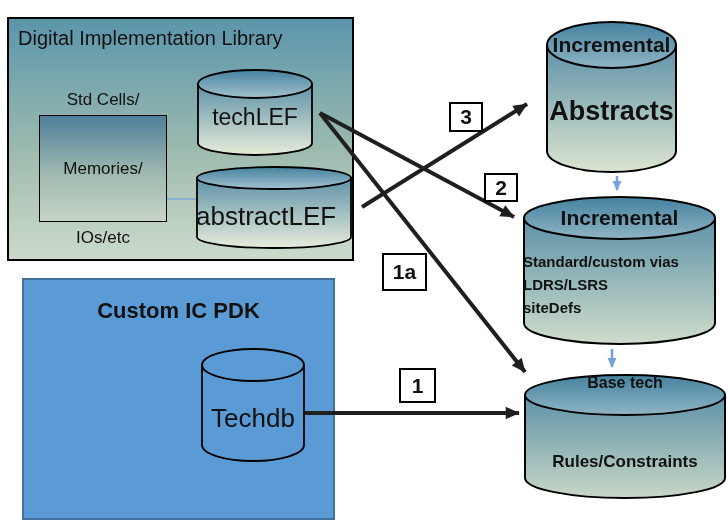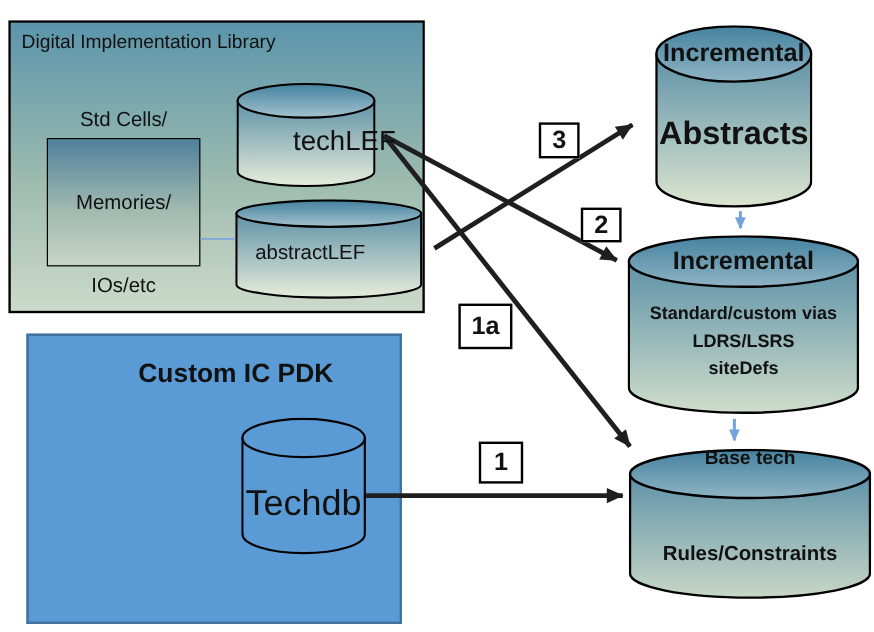--- a/index.html
+++ b/index.html
@@ -26,29 +26,29 @@
     background:#5B9BD5;border:2px solid #41719C;box-sizing:border-box;z-index:1;
   }
   .dev-box{
     left:42px;top:347px;width:128px;height:109px;
     background:#5B9BD5;border:1.5px solid #000;box-sizing:border-box;z-index:1;
     display:flex;flex-direction:column;align-items:center;justify-content:center;
     font-size:17px;line-height:24px;text-align:center;
   }
   .cyl{z-index:1;}
   .txt{z-index:3;text-align:center;white-space:nowrap;}
-  .dil-title{left:18px;top:27px;font-size:16px;text-align:left;z-index:3;white-space:nowrap;}
-  .pdk-title{left:22px;top:298px;width:313px;font-size:22px;font-weight:bold;padding-left:18px;}
-  .techlef-label{left:197px;top:104px;width:116px;font-size:23px;padding-left:32px;}
-  .abstractlef-label{left:196px;top:201px;width:125px;font-size:17px;}
-  .techdb-label{left:201px;top:403px;width:104px;font-size:30px;}
+  .dil-title{left:18px;top:27px;font-size:20px;text-align:left;z-index:3;white-space:nowrap;}
+  .pdk-title{left:22px;top:298px;width:313px;font-size:22px;font-weight:bold;}
+  .techlef-label{left:197px;top:104px;width:116px;font-size:23px;}
+  .abstractlef-label{left:196px;top:201px;width:125px;font-size:26px;text-align:right;}
+  .techdb-label{left:201px;top:403px;width:104px;font-size:26px;}
   .abstracts-header{left:546px;top:33px;width:131px;font-size:21px;font-weight:bold;}
   .abstracts-body{left:546px;top:96px;width:131px;font-size:27px;font-weight:bold;}
   .vias-header{left:523px;top:206px;width:193px;font-size:21px;font-weight:bold;}
-  .vias-lines{left:523px;top:250px;width:193px;font-size:15px;font-weight:bold;line-height:23px;z-index:3;text-align:center;}
+  .vias-lines{left:523px;top:250px;width:193px;font-size:15px;font-weight:bold;line-height:23px;z-index:3;}
   .basetech-header{left:524px;top:374px;width:202px;font-size:16px;font-weight:bold;}
   .basetech-body{left:524px;top:452px;width:202px;font-size:17px;font-weight:bold;}
   .overlay{left:0;top:0;z-index:2;pointer-events:none;}
   .numbox{
     background:#fff;border:2px solid #000;box-sizing:border-box;z-index:4;
     display:flex;align-items:center;justify-content:center;
     font-weight:bold;font-size:21px;
   }
   .numbox.n3{left:449px;top:102px;width:34px;height:30px;}
   .numbox.n2{left:484px;top:173px;width:34px;height:29px;}

